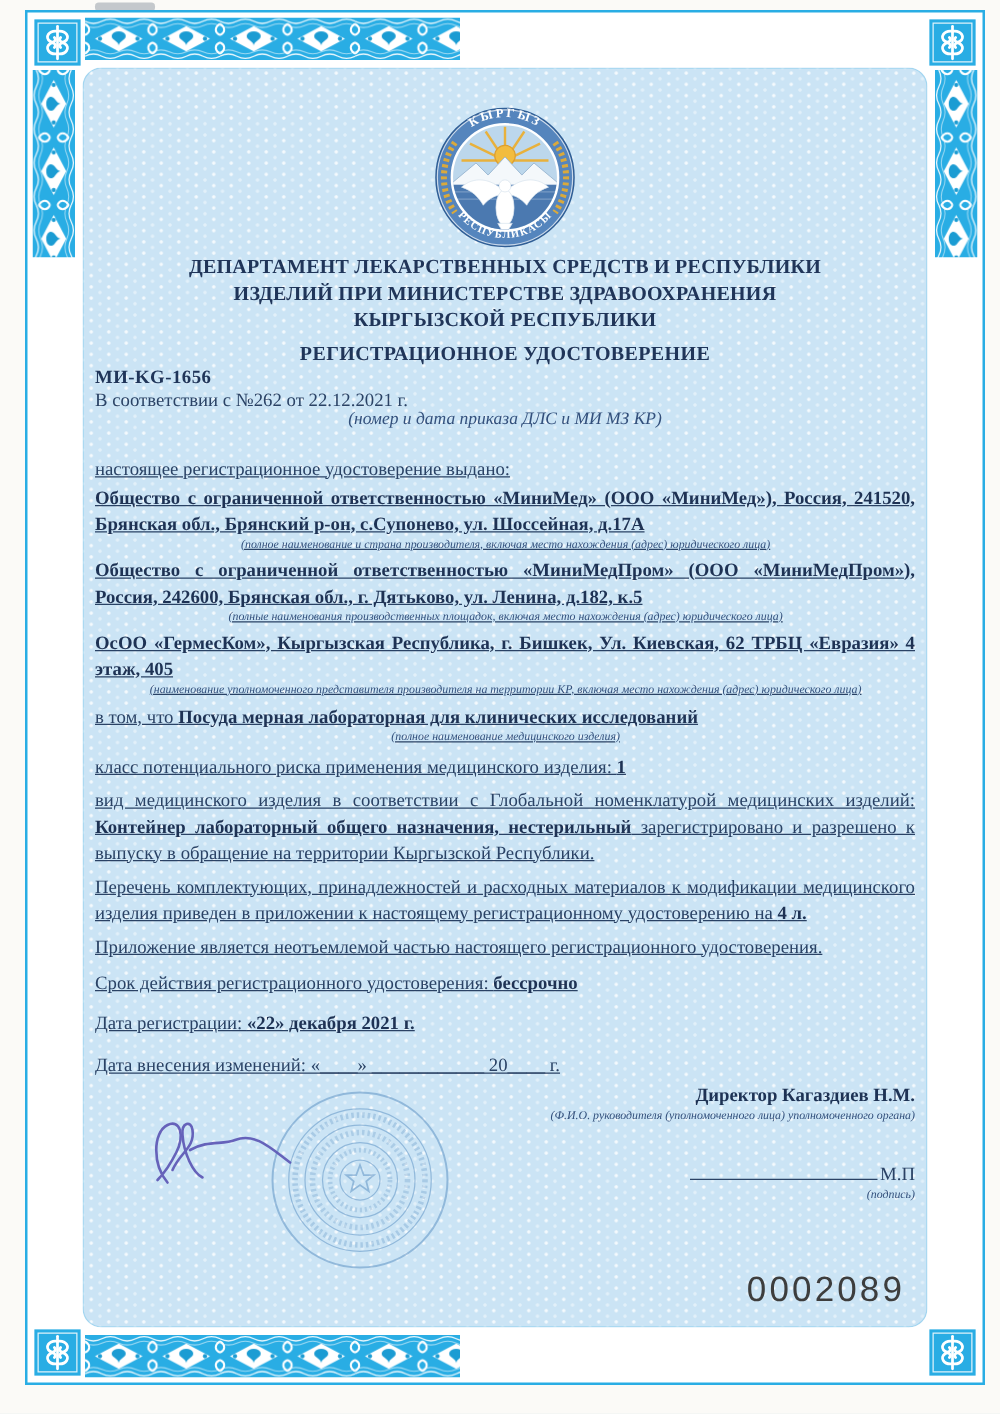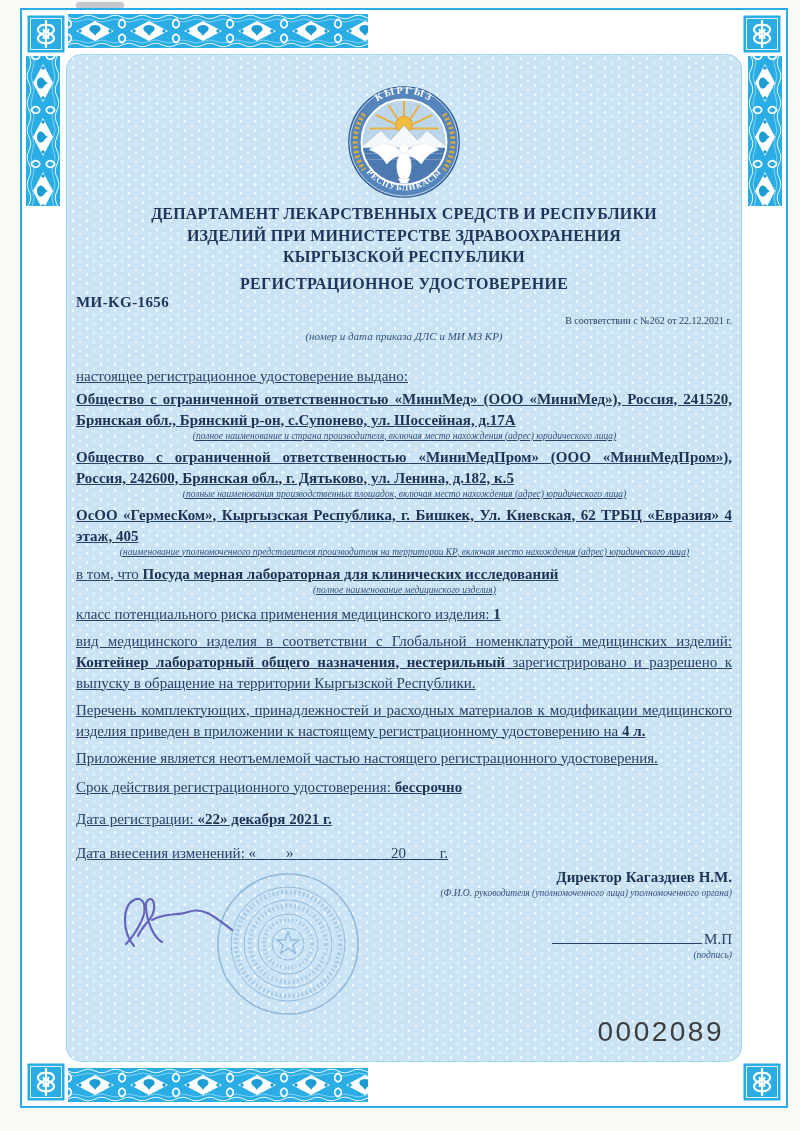--- a/index.html
+++ b/index.html
@@ -38,22 +38,22 @@
     overflow:hidden;
   }
   .emblem{display:block;margin:28px auto 0;}
   .dept{margin-top:3px;text-align:center;font-weight:bold;color:#203559;
     font-size:16px;line-height:21.5px;letter-spacing:.2px;}
   .dept span{display:block;}
   .cert-title{margin-top:6px;text-align:center;font-weight:bold;color:#203559;
     font-size:16px;line-height:19px;letter-spacing:.3px;}
   .cert-number{text-align:left;font-weight:bold;color:#203559;
     font-size:15px;line-height:19px;letter-spacing:.4px;}
-  .order-ref{text-align:right;font-size:10px;line-height:18px;color:#2a4265;}
-  .order-note{text-align:center;font-size:11px;line-height:12px;
+  .order-ref{text-align:left;font-size:15px;line-height:18px;color:#2a4265;}
+  .order-note{text-align:center;font-size:14px;line-height:12px;
     font-style:italic;color:#33507c;}
   .flow{margin-top:24px;font-size:15px;line-height:21px;color:#2a4265;text-decoration:underline;}
   .flow p{margin:5px 0 0;}
   .flow p.j{text-align:justify;}
   .flow .b{font-weight:bold;color:#1e3254;}
   .flow .note{margin:0 0 0 1px;font-size:9.5px;line-height:11px;
     font-style:italic;color:#33507c;text-align:center;}
   .m2{margin-top:2px !important;} .m6{margin-top:6px !important;}
   .m8{margin-top:8px !important;} .m11{margin-top:11px !important;}
   .m13{margin-top:13px !important;}

